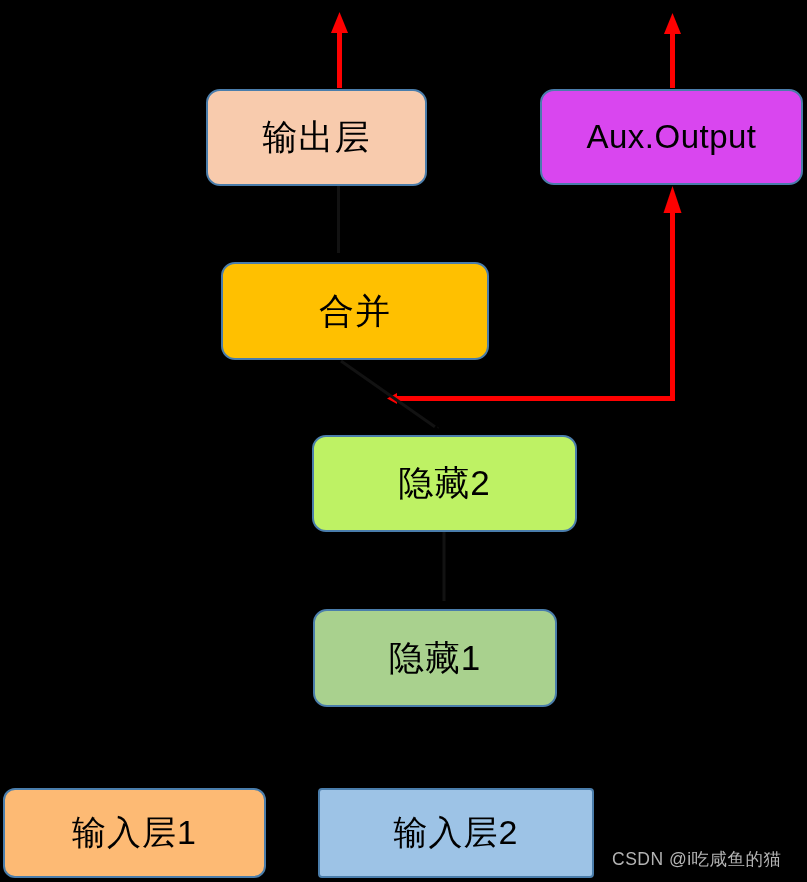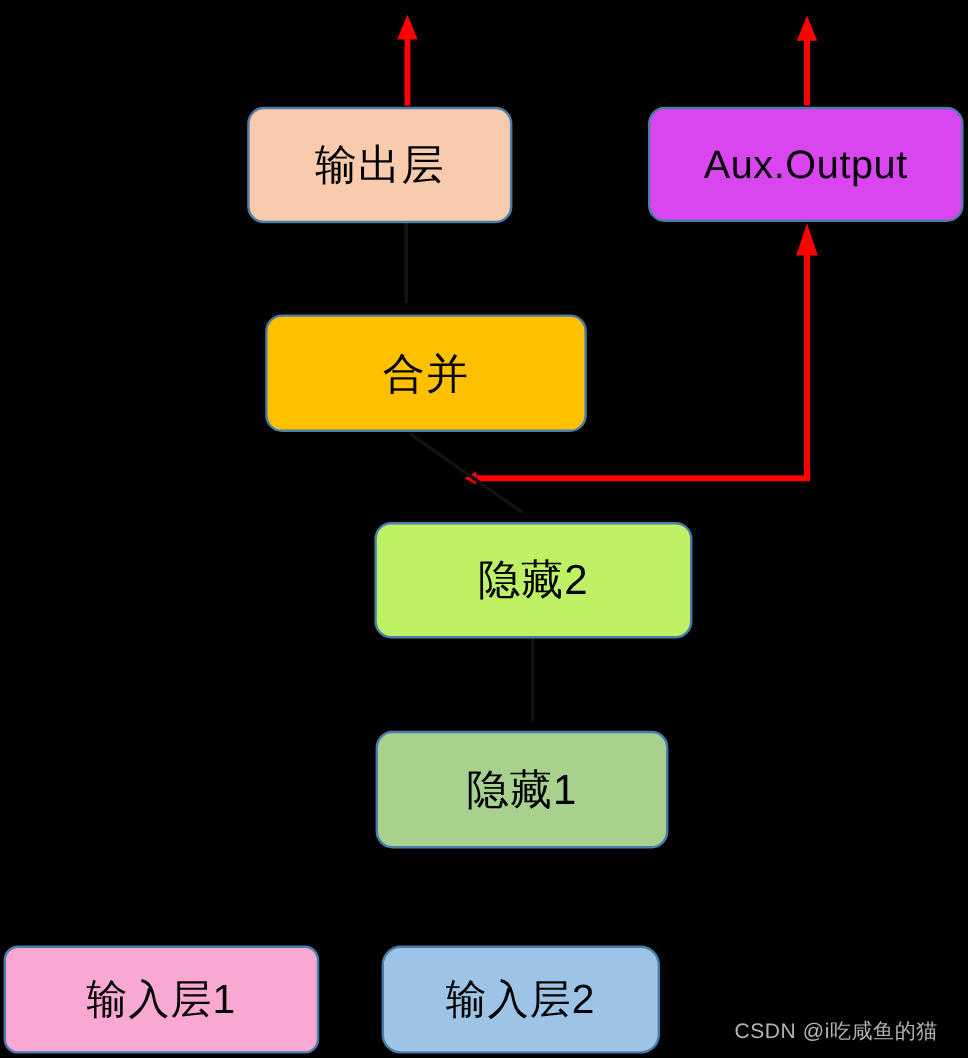--- a/index.html
+++ b/index.html
@@ -28,21 +28,21 @@
     color: #000;
     font-size: 35px;
     letter-spacing: 1px;
   }
   .n-output  { left: 206px; top:  89px; width: 221px; height: 97px; }
   .n-aux     { left: 540px; top:  89px; width: 263px; height: 96px; font-size: 33px; letter-spacing: 0.5px; }
   .n-merge   { left: 205px; top: 262px; width: 268px; height: 98px; margin-left: 16px; }
   .n-hidden2 { left: 312px; top: 435px; width: 265px; height: 97px; }
   .n-hidden1 { left: 313px; top: 609px; width: 244px; height: 98px; }
   .n-input1  { left:   3px; top: 788px; width: 263px; height: 90px; border-radius: 12px; font-size: 34px; }
-  .n-input2  { left: 318px; top: 788px; width: 232px; height: 90px; border-radius: 16px; font-size: 34px; }
+  .n-input2  { left: 318px; top: 788px; width: 276px; height: 90px; border-radius: 4px; font-size: 34px; }
 
   .red-line { stroke: var(--red, #fe0101); stroke-width: 5; fill: none; }
   .red-head { fill: var(--red, #fe0101); }
   .conn-line { stroke: var(--conn, #121212); stroke-width: 3; fill: none; }
   .conn-head { fill: #000; }
 
   .watermark {
     position: absolute;
     left: 612px; top: 847px;
     font-size: 17.5px;
@@ -103,21 +103,21 @@
   </div>
 
   <div class="node n-hidden2" style="background-color: #bef264;">
     <span>隐藏2</span>
   </div>
 
   <div class="node n-hidden1" style="background-color: rgb(169, 209, 142);">
     <span>隐藏1</span>
   </div>
 
-  <div class="node n-input1" style="background-color: #f9a8d4;">
+  <div class="node n-input1" style="background-color: #fdba74;">
     <span>输入层1</span>
   </div>
 
   <div class="node n-input2" style="background-color: rgb(157, 195, 230);">
     <span>输入层2</span>
   </div>
 
   <div class="watermark">CSDN @i吃咸鱼的猫</div>
 
 </div>

